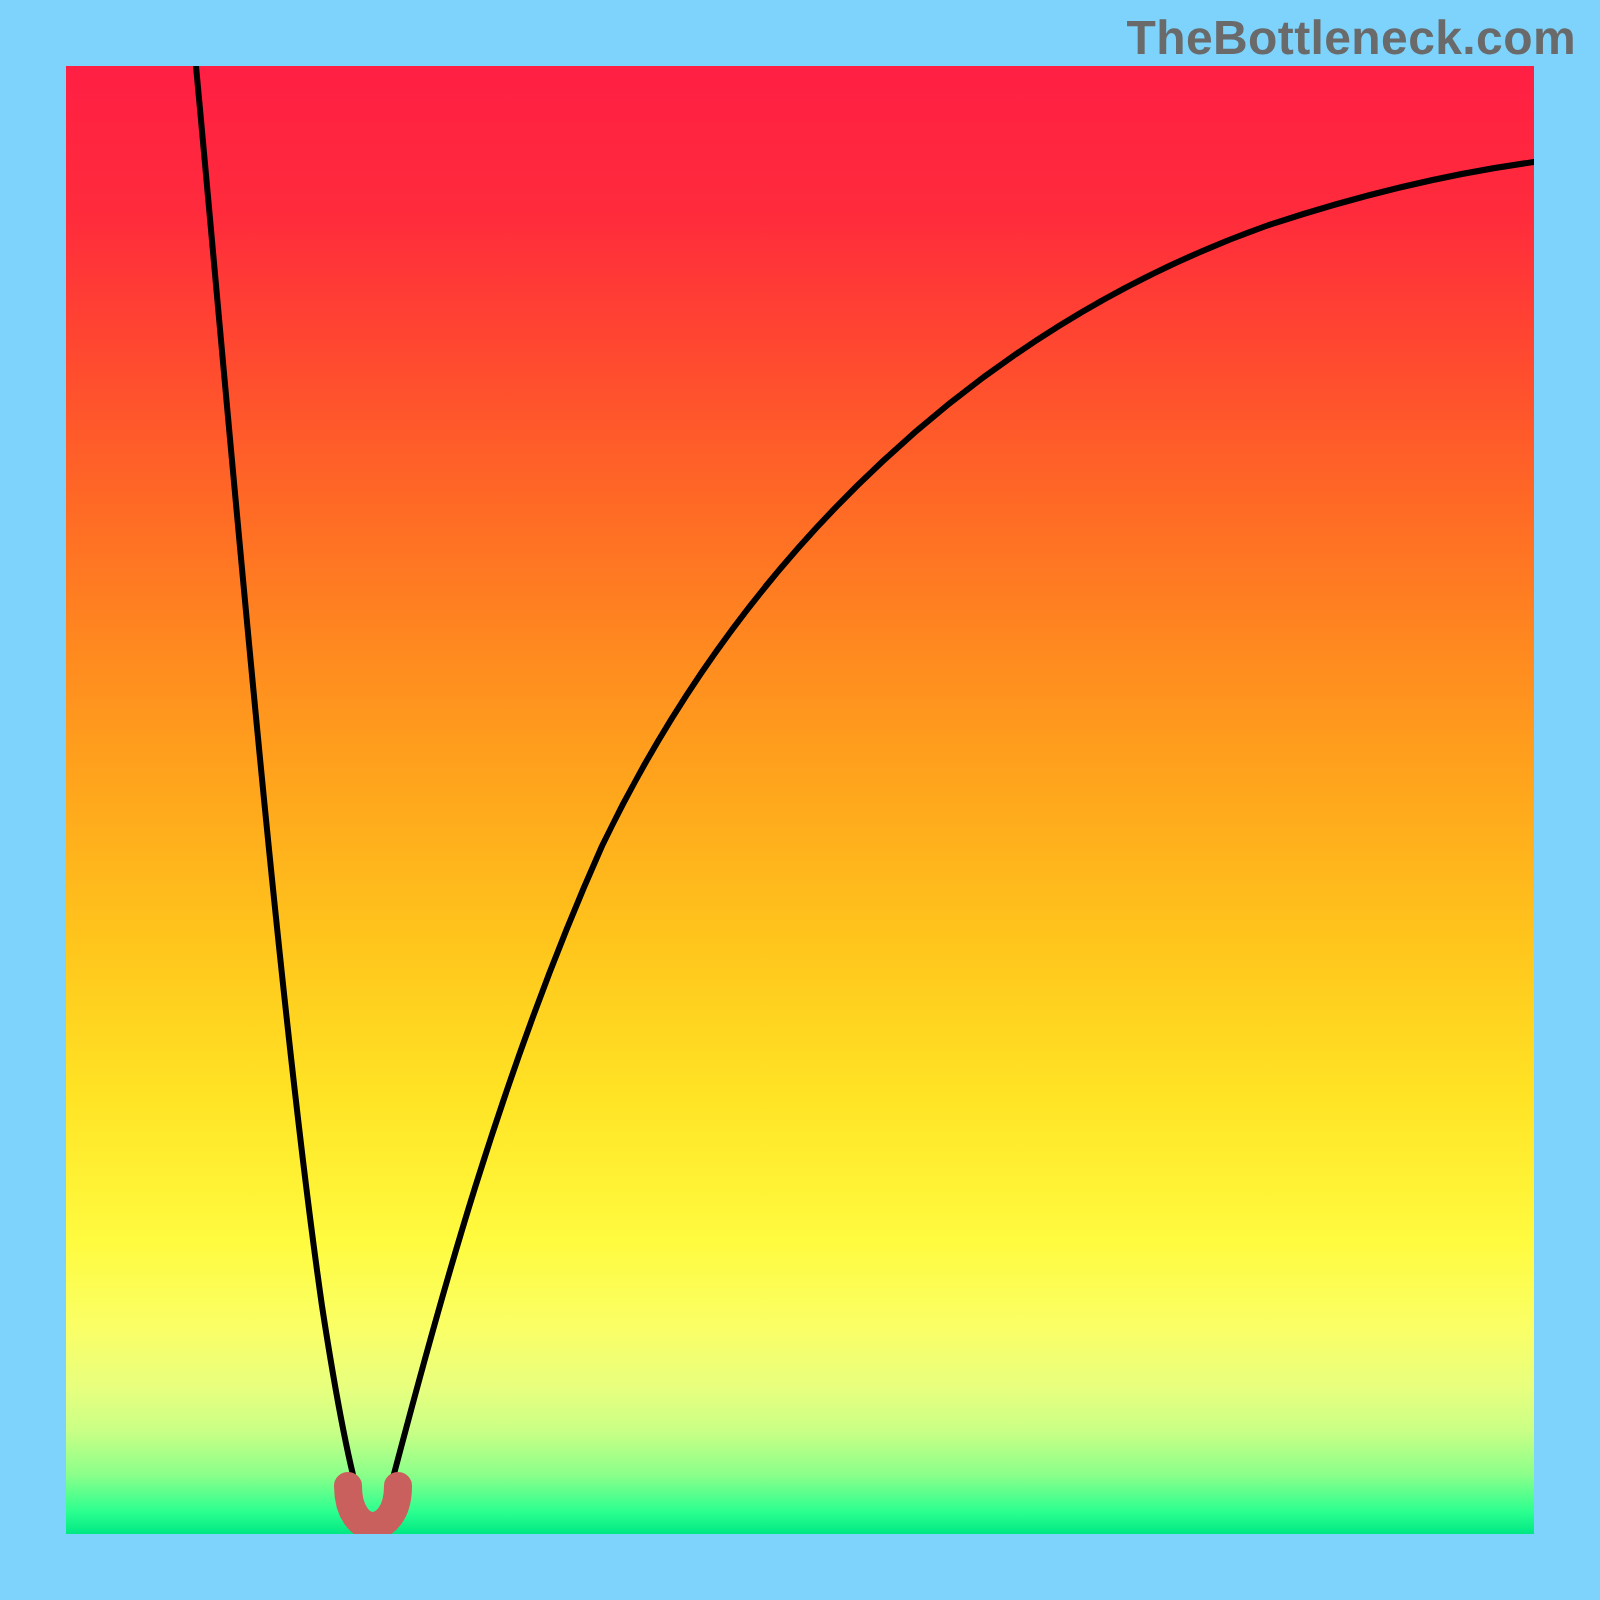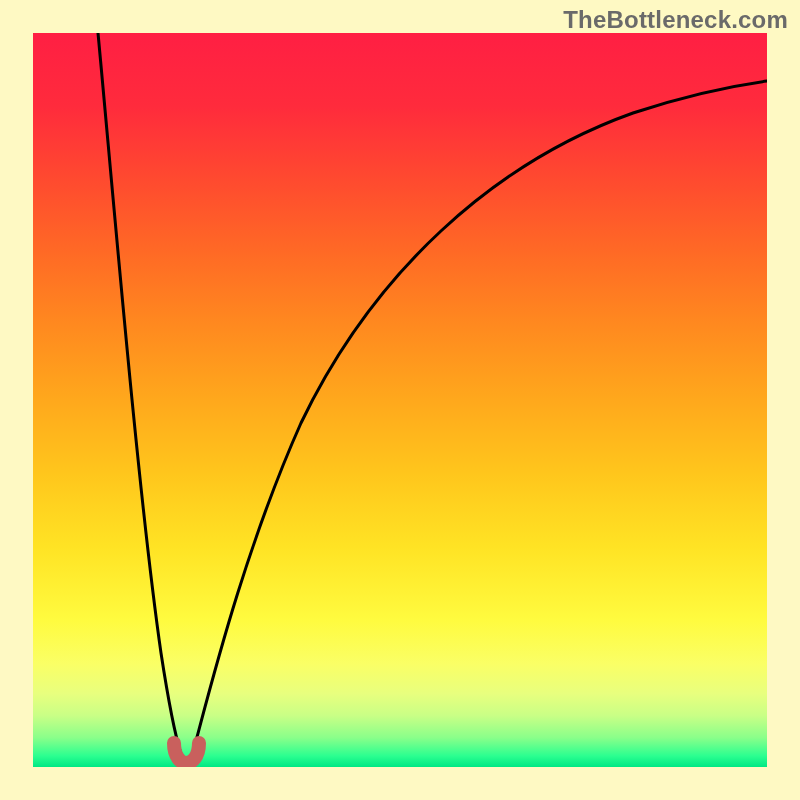--- a/index.html
+++ b/index.html
@@ -7,21 +7,21 @@
     padding: 0;
     width: 800px;
     height: 800px;
     background: #000000;
     overflow: hidden;
   }
   .stage {
     position: relative;
     width: 800px;
     height: 800px;
-    background: #fef9c3;
+    background: #7dd3fc;
   }
   .plot-area {
     position: absolute;
     left: 33px;
     top: 33px;
     width: 734px;
     height: 734px;
     overflow: hidden;
   }
   .gradient {

